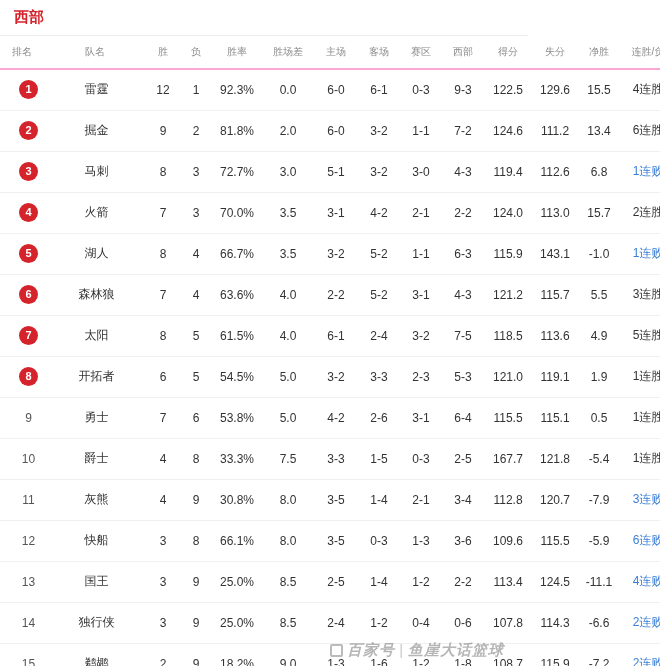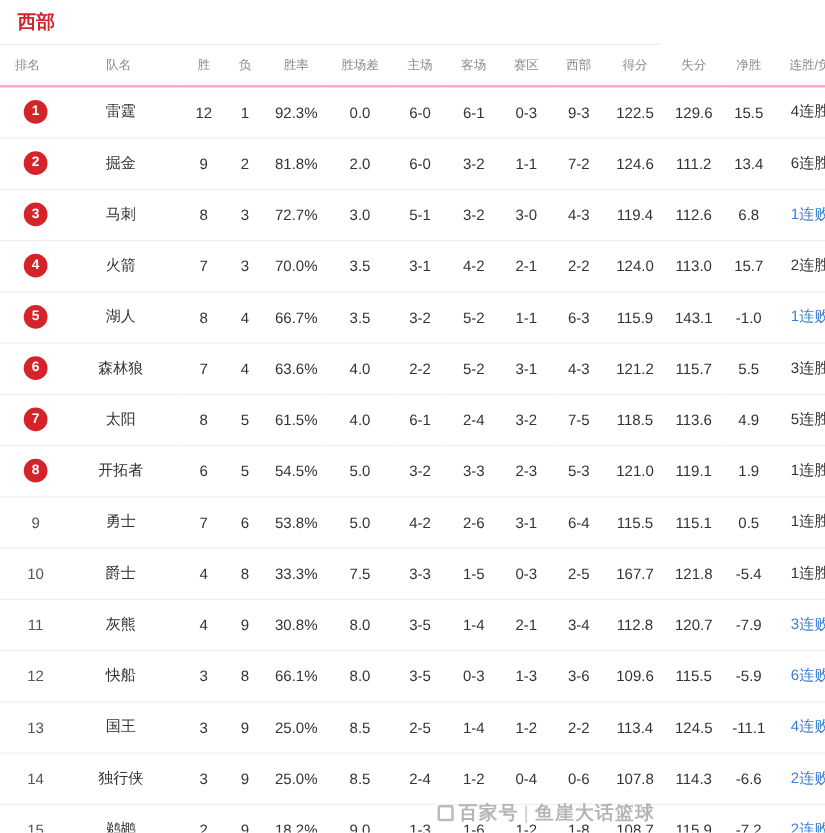--- a/index.html
+++ b/index.html
@@ -88,28 +88,29 @@
     display: inline-block;
     width: 19px;
     text-align: center;
     color: #555;
     font-size: 12px;
   }
   td.strk-c { color: #d4232a; }
   td.strk-c.loss { color: #3a7fd5; }
   .watermark {
     position: absolute;
-    right: 4px;
+    right: 24px;
     bottom: 6px;
     font-size: 15px;
     font-weight: bold;
     color: rgba(120,120,120,0.55);
     letter-spacing: 1px;
     pointer-events: none;
     white-space: nowrap;
+    font-style: italic;
   }
   .watermark .sep { color: rgba(150,150,150,0.5); margin: 0 4px; font-weight: normal; }
   .wm-icon {
     display: inline-block;
     width: 13px; height: 13px;
     border-radius: 2px;
     border: 2px solid rgba(120,120,120,0.5);
     margin-right: 4px;
     vertical-align: -2px;
   }

